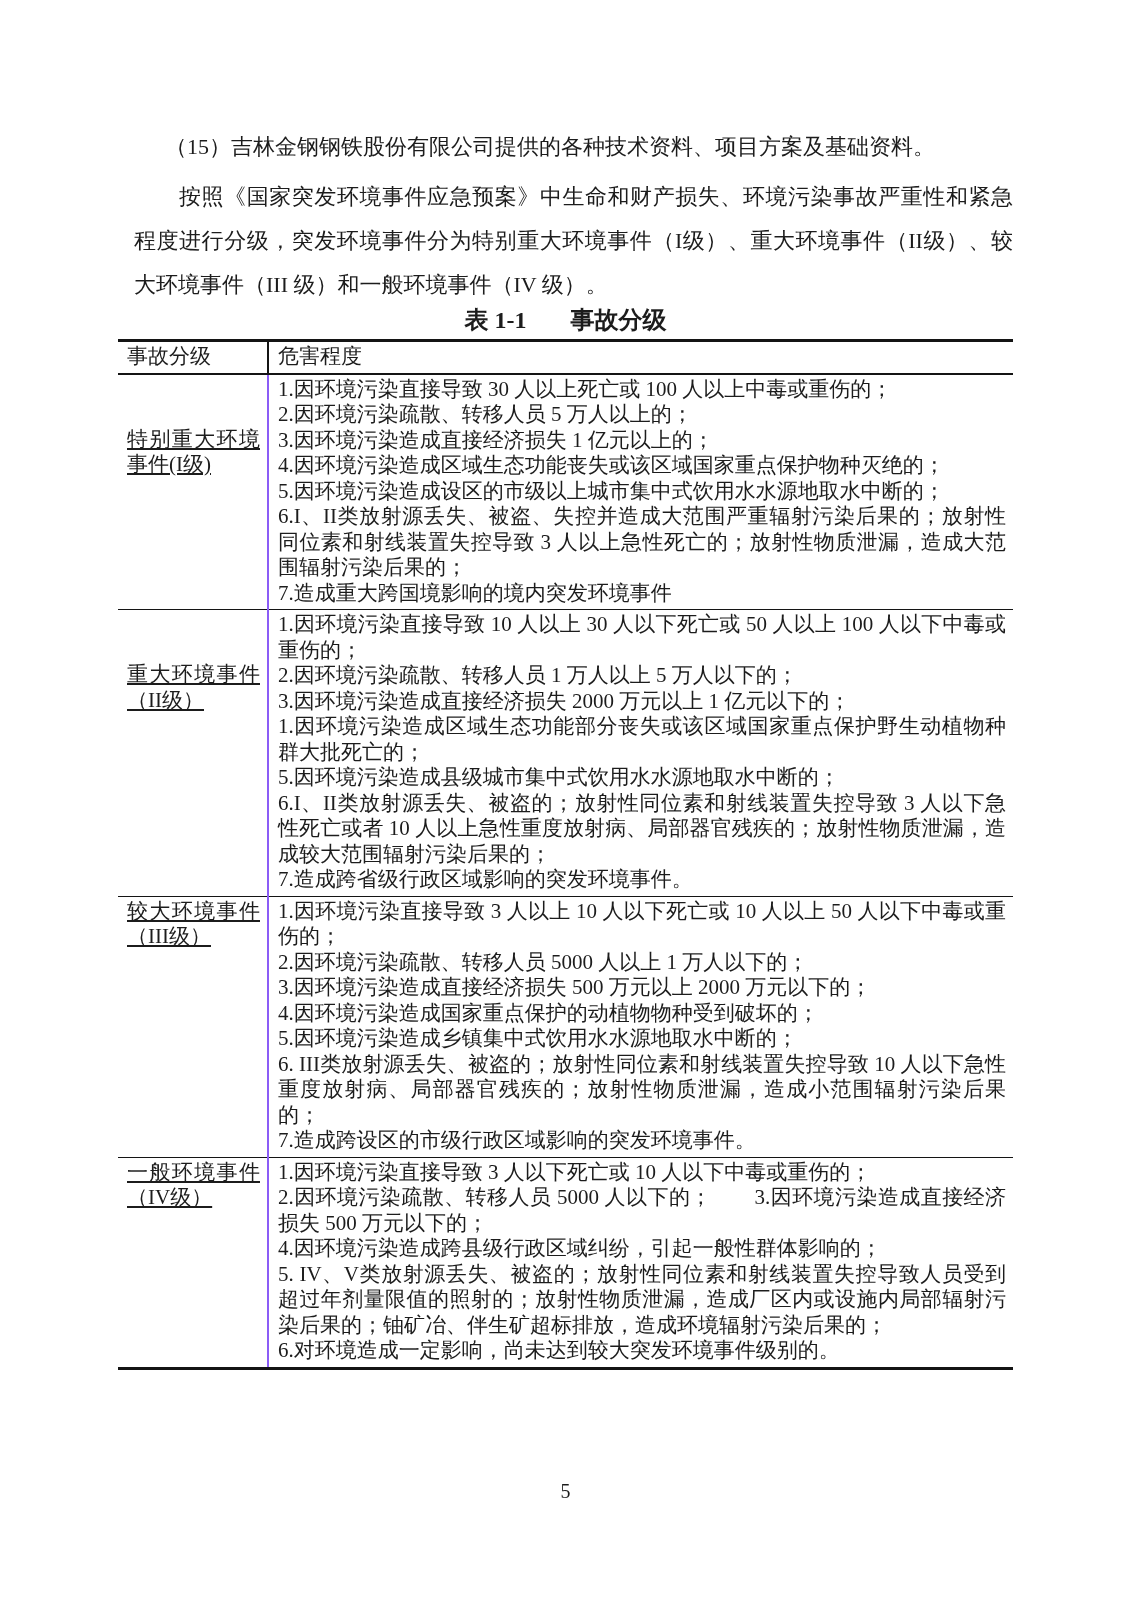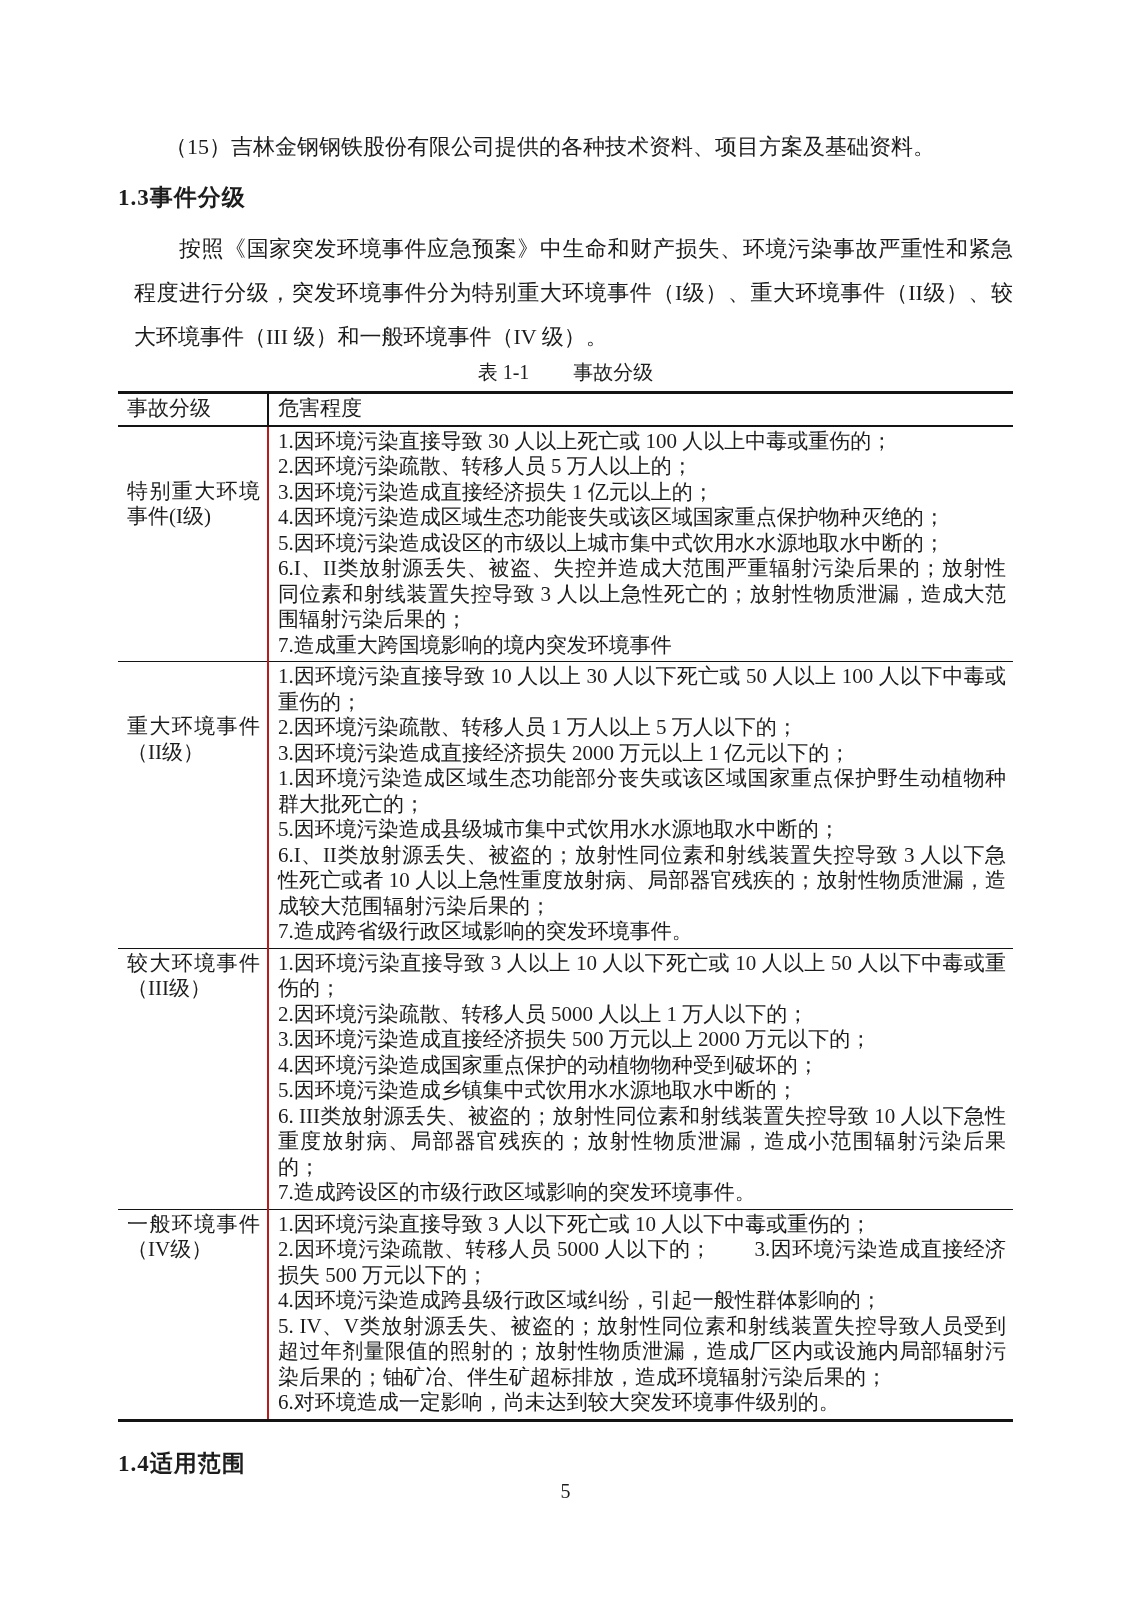--- a/index.html
+++ b/index.html
@@ -8,58 +8,57 @@
     width:1131px;height:1600px;
     background:#ffffff;
     font-family:"Liberation Serif","DejaVu Serif",serif;
     color:#1c1c1c;
     overflow:hidden;
   }
   .content{position:absolute;left:118px;top:0;width:895px;}
   .p15{margin:133px 0 0 0;font-size:22px;line-height:28px;text-indent:47px;}
   .h-sec{margin:21px 0 0 0;font-size:23px;font-weight:bold;letter-spacing:1px;}
   .intro{margin:14px 0 0 16px;font-size:22px;line-height:44px;text-align:justify;text-indent:45px;}
-  .tbl-title{margin:0 0 6px 0;text-align:center;font-weight:normal;font-size:20px;line-height:26px;}
+  .tbl-title{margin:0 0 6px 0;text-align:center;font-weight:bold;font-size:24px;line-height:26px;}
   .tbl-title .gap{display:inline-block;width:44px;}
   table.acc{
     width:895px;border-collapse:collapse;
     border-top:3px solid #141414;border-bottom:3px solid #141414;
     font-size:21px;line-height:25.5px;
   }
   table.acc thead th{
     font-weight:normal;text-align:left;
     border-bottom:2px solid #141414;
     padding:2px 8px 3px 9px;
   }
   th.col-level{width:132px;border-right:2px solid #141414;}
   table.acc tbody td{
     border-top:1.5px solid #141414;
     vertical-align:top;
     padding:2px 7px 3px 9px;
     margin-top:24px;
   }
   table.acc tbody tr:first-child td{border-top:none;}
-  td.level-cell{border-right:2px solid #b91c1c;}
+  td.level-cell{border-right:2px solid #8b5cf6;text-decoration:underline;}
   .level-label{text-align:justify;text-justify:inter-character;}
   tbody tr:nth-child(1) .level-label{padding-top:50px;}
   tbody tr:nth-child(2) .level-label{padding-top:50px;}
   .hazard-item{text-align:justify;text-justify:inter-ideograph;}
   .h14{margin:26px 0 0 0;}
   .p14{margin:19px 0 0 0;font-size:22px;line-height:28px;text-indent:45px;}
   .page-num{position:absolute;left:0;top:1480px;width:100%;text-align:center;font-size:20px;}
 </style>
 </head>
 <body>
 
 <div class="page">
   <div class="content">
 
     <p class="p15">（15）吉林金钢钢铁股份有限公司提供的各种技术资料、项目方案及基础资料。</p>
 
-    <h2 class="h-sec">1.3事件分级</h2>
 
     <p class="intro">按照《国家突发环境事件应急预案》中生命和财产损失、环境污染事故严重性和紧急程度进行分级，突发环境事件分为特别重大环境事件（I级）、重大环境事件（II级）、较大环境事件（III 级）和一般环境事件（IV 级）。</p>
 
     <div class="tbl-title">
       <span>表 1-1</span><span class="gap"></span><span>事故分级</span>
     </div>
 
     <table class="acc">
       <thead>
         <tr>
@@ -118,19 +117,18 @@
               <div class="hazard-item">1.因环境污染直接导致 3 人以下死亡或 10 人以下中毒或重伤的；</div>
               <div class="hazard-item">2.因环境污染疏散、转移人员 5000 人以下的；　　3.因环境污染造成直接经济损失 500 万元以下的；</div>
               <div class="hazard-item">4.因环境污染造成跨县级行政区域纠纷，引起一般性群体影响的；</div>
               <div class="hazard-item">5. IV、V类放射源丢失、被盗的；放射性同位素和射线装置失控导致人员受到超过年剂量限值的照射的；放射性物质泄漏，造成厂区内或设施内局部辐射污染后果的；铀矿冶、伴生矿超标排放，造成环境辐射污染后果的；</div>
               <div class="hazard-item">6.对环境造成一定影响，尚未达到较大突发环境事件级别的。</div>
             </td>
           </tr>
         </tbody>
     </table>
 
-    <h2 class="h-sec h14">1.4适用范围</h2>
 
 
   </div>
 
   <div class="page-num">5</div>
 </div>
 
 </body></html>

